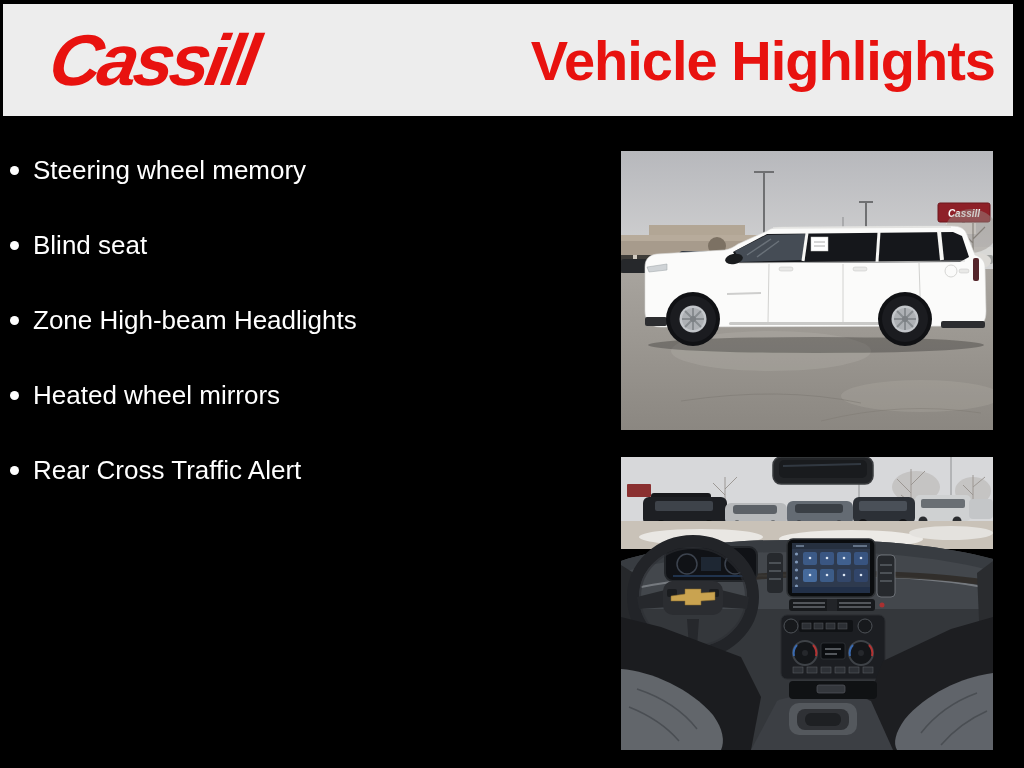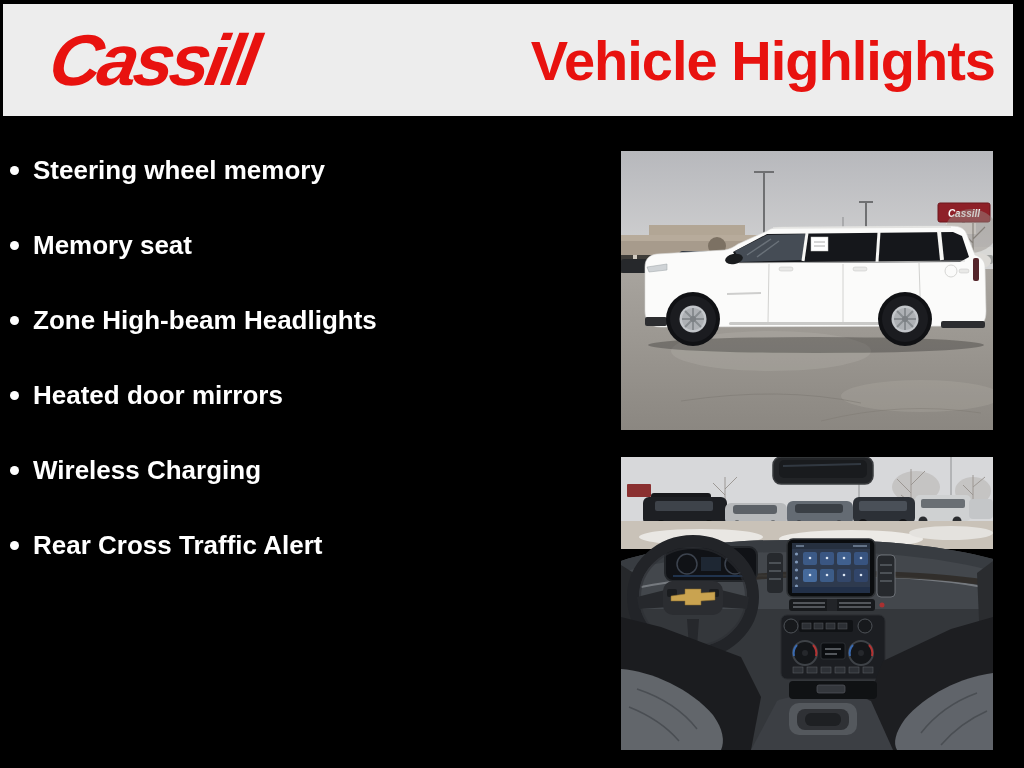--- a/index.html
+++ b/index.html
@@ -16,21 +16,21 @@
     font-size:72px;font-weight:bold;font-style:italic;letter-spacing:-4px;
     transform:skewX(-10deg);white-space:nowrap;
   }
   .title{
     font-size:56px;font-weight:bold;letter-spacing:-1px;white-space:nowrap;
   }
   ul.highlights{
     position:absolute;left:10px;top:152px;width:556px;margin:0;padding:0;list-style:none;
   }
   ul.highlights li{
-    display:flex;margin:0 0 39px 0;color:#ffffff;font-weight:bold;
+    display:flex;margin:0 0 39px 0;color:#ffffff;font-weight:normal;
     font-size:26px;line-height:36px;
   }
   .dot{flex:0 0 23px;}
   .dot::before{
     content:"";display:block;width:9px;height:9px;border-radius:50%;
     background:#fff;margin-top:14px;
   }
   .txt{width:533px;}
   figure.photo{position:absolute;margin:0;padding:0;}
   #photo-exterior{left:621px;top:151px;width:372px;height:279px;}
@@ -45,33 +45,29 @@
   <div class="title" style="color:#e8120f;">Vehicle Highlights</div>
 </div>
 
 <ul class="highlights">
   <li>
       <span class="dot"></span>
       <span class="txt">Steering wheel memory</span>
     </li>
   <li>
       <span class="dot"></span>
-      <span class="txt">Memory seat</span>
+      <span class="txt">Blind seat</span>
     </li>
   <li>
       <span class="dot"></span>
       <span class="txt">Zone High-beam Headlights</span>
     </li>
   <li>
       <span class="dot"></span>
-      <span class="txt">Heated door mirrors</span>
-    </li>
-  <li>
-      <span class="dot"></span>
-      <span class="txt">Wireless Charging</span>
+      <span class="txt">Heated wheel mirrors</span>
     </li>
   <li>
       <span class="dot"></span>
       <span class="txt">Rear Cross Traffic Alert</span>
     </li>
 </ul>
 
 <figure class="photo" id="photo-exterior" aria-label="White Chevrolet Suburban side profile parked in dealership lot under overcast sky">
 <svg viewBox="0 0 372 279" width="372" height="279" xmlns="http://www.w3.org/2000/svg">
   <defs>

